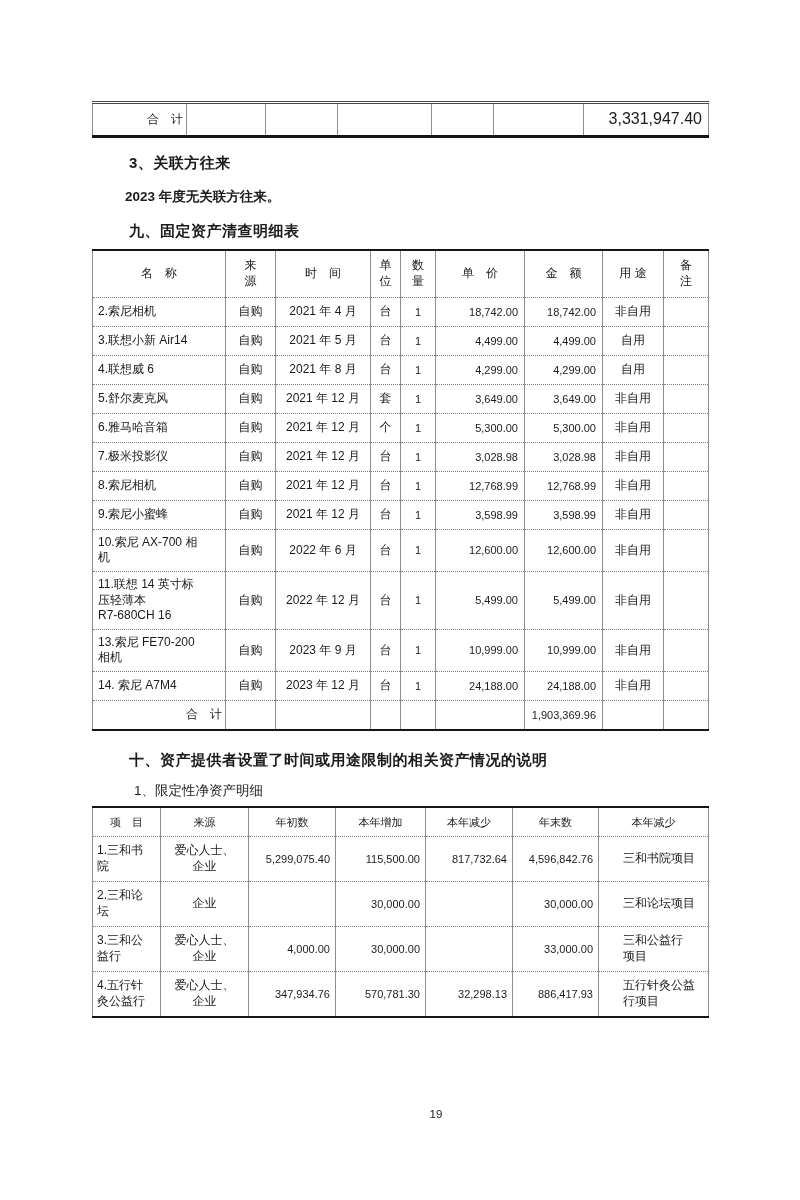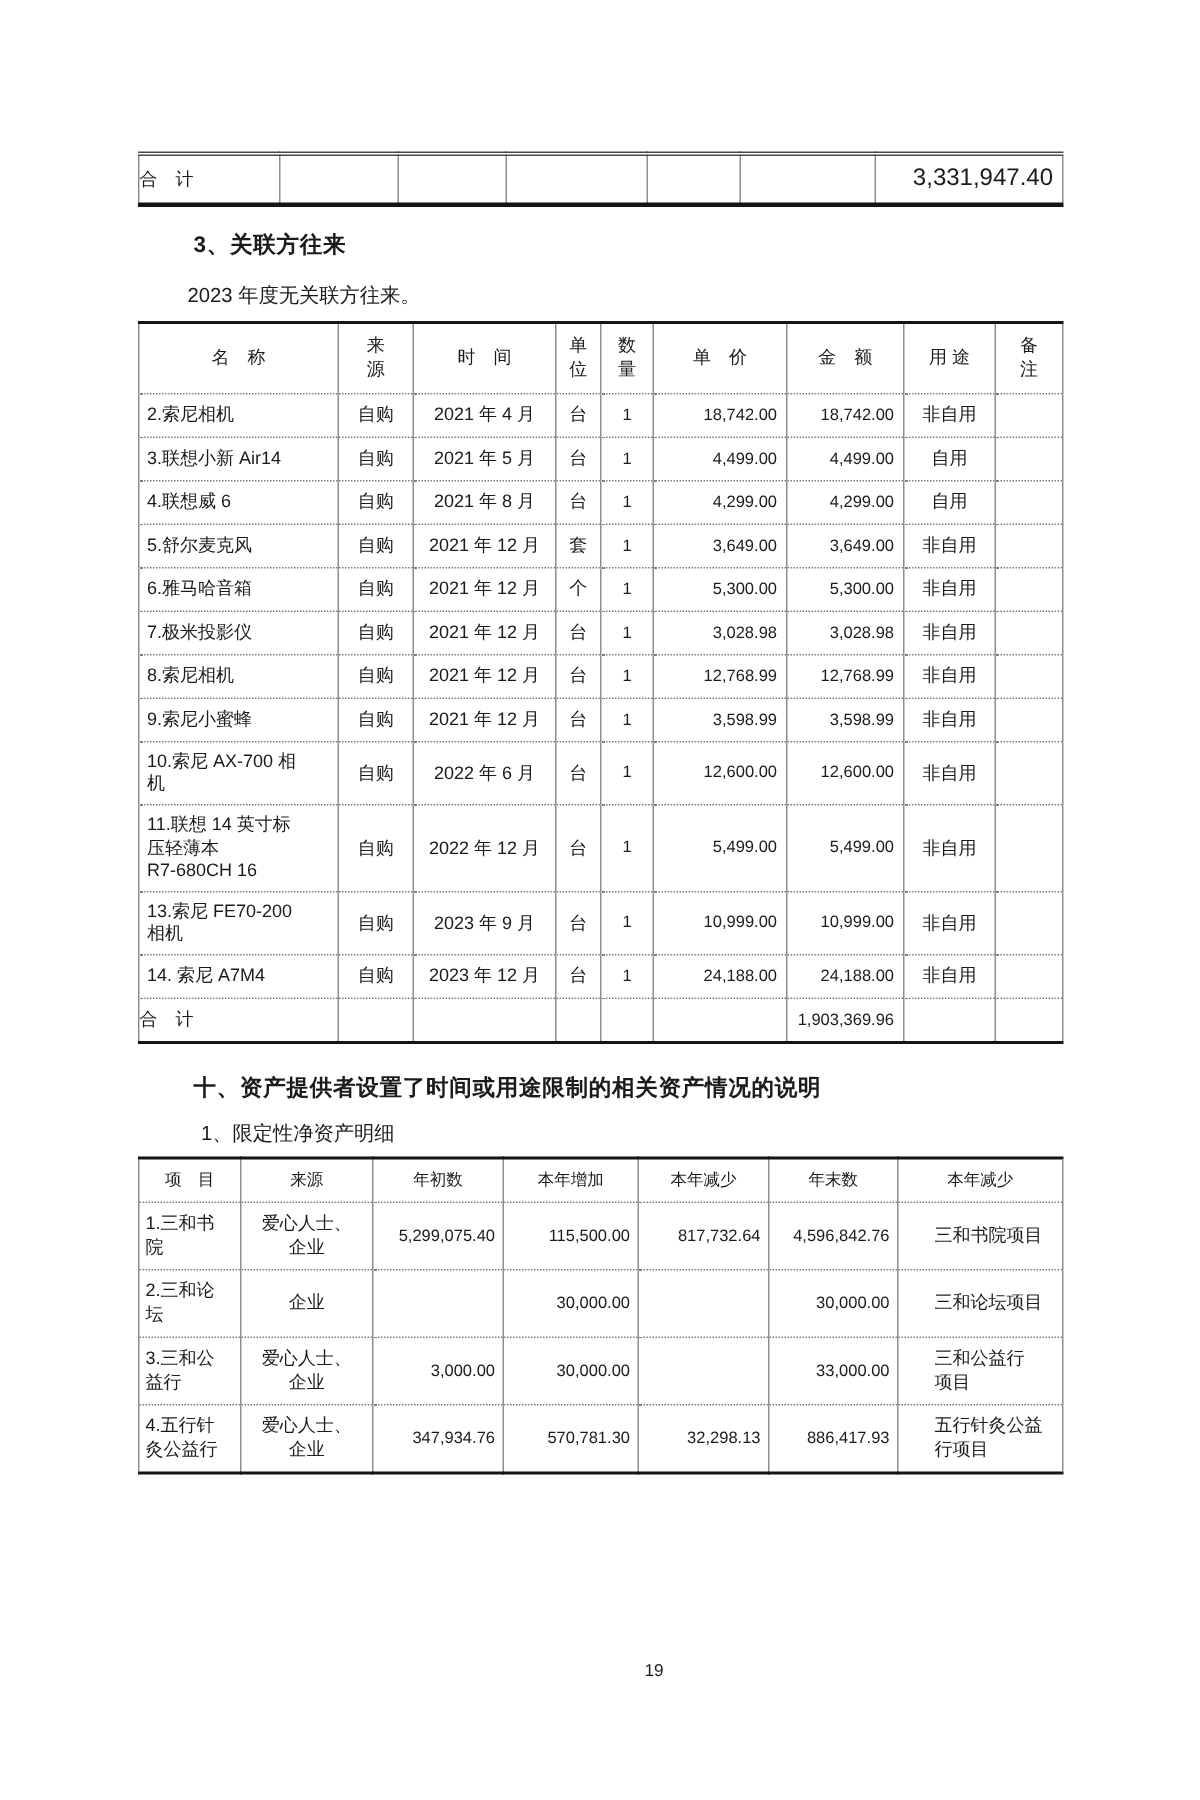--- a/index.html
+++ b/index.html
@@ -5,21 +5,21 @@
   html,body { margin:0; padding:0; background:#e8e8e8; }
   .page {
     position:relative; width:800px; height:1200px; margin:0 auto;
     background:#ffffff; overflow:hidden;
     font-family:"Liberation Sans","DejaVu Sans",sans-serif;
     color:#1b1b1b;
   }
   .content { padding-top:101px; margin-left:92px; width:616px; }
 
   .heading { font-size:15px; font-weight:bold; margin:16px 0 0 37px; letter-spacing:0.5px; }
-  .para    { font-size:13.5px; margin:15px 0 0 33px; }
+  .para    { font-size:13.5px; margin:15px 0 0 33px;font-weight:bold; }
   .sub     { font-size:13.5px; margin:12px 0 0 42px; }
 
   table.tbl { border-collapse:collapse; table-layout:fixed; width:616px; }
   .tbl td, .tbl th {
     border:1px dotted #7f7f7f;
     border-left:1px solid #8d8d8d; border-right:1px solid #8d8d8d;
     padding:5px 3px; font-size:12px; line-height:1.3;
     white-space:pre-line; overflow:hidden; vertical-align:middle;
     font-weight:normal;
   }
@@ -42,21 +42,21 @@
   
   .t2 { margin-top:6px; border-top:2.5px solid #151515; border-bottom:2.5px solid #151515; }
   .t2 thead th { height:18px; text-align:center; font-size:11px; }
   .t2 tbody td { height:34px; }
   .t2 td:nth-child(1) { text-align:left; padding-left:4px; }
   .t2 td:nth-child(2) { text-align:center; }
   .t2 td:nth-child(3), .t2 td:nth-child(4),
   .t2 td:nth-child(5), .t2 td:nth-child(6) { text-align:right; padding-right:5px; font-size:11px; }
   .t2 td:nth-child(7) { text-align:left; padding-left:24px;font-family:Liberation Serif, serif; }
 
-  .row-total td:first-child { text-align:left; padding-left:0 !important;font-family:Liberation Serif, serif; }
+  .row-total td:first-child { text-align:right; padding-left:0 !important;font-family:Liberation Serif, serif; }
 
   .page-num { position:absolute; top:1108px; left:0; width:100%; text-align:center; font-size:11.5px;margin-left:36px; }
 </style>
 </head>
 <body>
 
 <div class="page">
   <div class="content">
 
     <table class="tbl tc">
@@ -78,20 +78,21 @@
           <td></td>
           <td></td>
           <td>3,331,947.40</td>
         </tr>
       </tbody>
     </table>
 
     <div class="heading">3、关联方往来</div>
     <div class="para">2023 年度无关联方往来。</div>
 
+    <div class="heading">九、固定资产清查明细表</div>
 
     <table class="tbl t1">
       <colgroup>
         <col style="width:133px">
           <col style="width:50px">
           <col style="width:95px">
         <col style="width:30px">
           <col style="width:35px">
           <col style="width:89px">
         <col style="width:78px">
@@ -312,21 +313,21 @@
             <td>30,000.00</td>
             <td></td>
             <td>30,000.00</td>
             <td>三和论坛项目</td>
           </tr>
           <tr>
             <td>3.三和公
 益行</td>
             <td>爱心人士、
 企业</td>
-            <td>3,000.00</td>
+            <td>4,000.00</td>
             <td>30,000.00</td>
             <td></td>
             <td>33,000.00</td>
             <td>三和公益行
 项目</td>
           </tr>
           <tr>
             <td>4.五行针
 灸公益行</td>
             <td>爱心人士、

